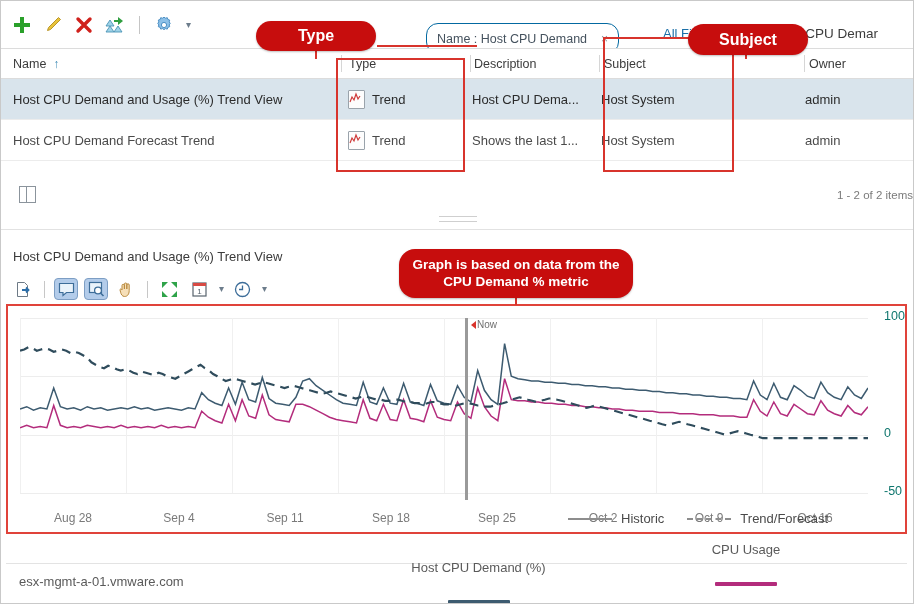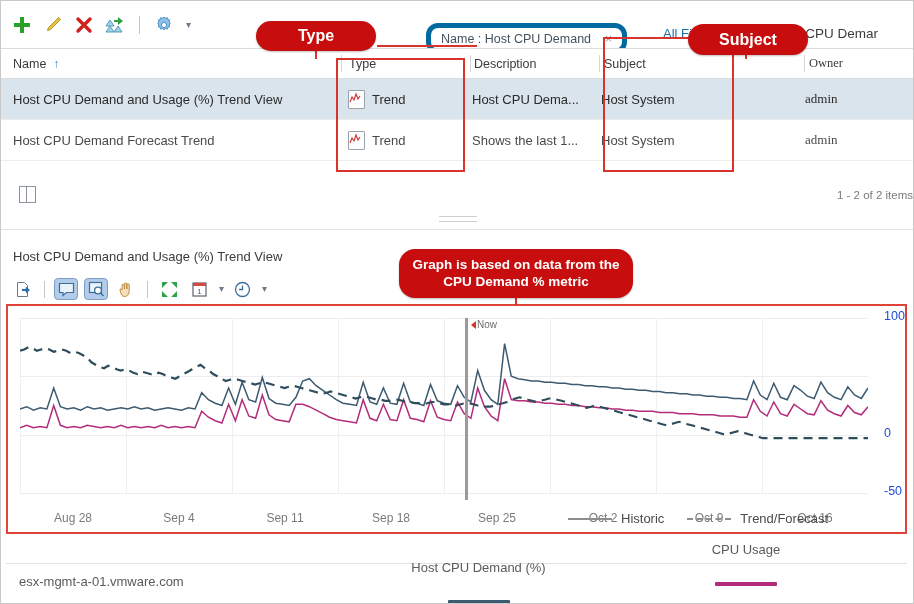--- a/index.html
+++ b/index.html
@@ -18,41 +18,41 @@
   .toolbar{position:absolute;left:0;top:0;width:914px;height:47px;
     background:#fff;box-sizing:border-box;}
   .tb-icons{position:absolute;left:10px;top:13px;display:flex;align-items:center;gap:9px;}
   .tb-ico{width:22px;height:22px;display:inline-flex;align-items:center;
     justify-content:center;cursor:pointer;}
   .tb-sep{width:1px;height:18px;background:#c5c5c5;margin:0 4px;}
   .caret{font-size:10px;color:#6d7d8c;margin-left:2px;line-height:1;}
 
   
   .filter-pill{position:absolute;left:425px;top:22px;height:31px;
-    border:5px solid #0369a1;border-radius:12px;background:#fff;
+    border:1px solid #0369a1;border-radius:12px;background:#fff;
     display:flex;align-items:center;padding:0 10px;box-sizing:border-box;
     font-size:12.5px;color:#45525e;gap:8px;text-align:center;}
   .filter-pill .pill-x{color:#8a949d;font-size:12px;cursor:pointer;margin-left:6px;}
   .allfilters{position:absolute;left:662px;top:25px;font-size:13px;color:#1a6fa8;
     white-space:nowrap;cursor:pointer;}
   .crumbtail{position:absolute;left:790px;top:25px;font-size:13.5px;color:#3c3c3c;
     white-space:nowrap;}
 
   
   .tbl{position:absolute;left:0;top:47px;width:914px;}
   .thead{height:29px;border-top:1px solid #dcdcdc;border-bottom:1px solid #dcdcdc;
     display:flex;align-items:center;font-size:12.5px;color:#3b3b3b;background:#fff;}
   .trow{height:40px;display:flex;align-items:center;font-size:13px;color:#4a4a4a;
     border-bottom:1px solid #ececec;}
   .trow.sel{background:#d9e4ec;color:#2b2b2b;}
   .c-name{width:340px;padding-left:12px;box-sizing:border-box;display:flex;align-items:center;gap:7px;}
   .c-type{width:128px;padding-left:7px;box-sizing:border-box;display:flex;align-items:center;gap:7px;}
   .c-desc{width:128px;padding-left:3px;box-sizing:border-box;white-space:nowrap;overflow:hidden;}
   .c-subj{width:204px;padding-left:4px;box-sizing:border-box;}
-  .c-own{width:110px;padding-left:4px;box-sizing:border-box;font-family:Liberation Serif, serif;}
+  .c-own{width:110px;padding-left:4px;box-sizing:border-box;}
   .hdr-div{width:1px;height:17px;background:#d6d6d6;}
   .sort-arrow{color:#3d8ab5;font-size:12px;}
 
   
   .doc-ico{width:15px;height:17px;border:1px solid #9aa3ab;background:#fdfdfd;
     border-radius:1px;position:relative;display:inline-block;flex:0 0 auto;}
   .doc-ico:after{content:"";position:absolute;left:2px;top:4px;width:11px;height:9px;}
 
   
   .pagebar{position:absolute;left:0;top:177px;width:914px;height:33px;
@@ -75,21 +75,21 @@
     border-radius:4px;cursor:pointer;}
   .ct-btn.on{background:#b3ccea;border:1px solid #7d9ec4;box-sizing:border-box;}
   .ct-sep{width:1px;height:17px;background:#c7c7c7;margin:0 3px;}
 
   
   .chart-frame{position:absolute;left:5px;top:303px;width:901px;height:230px;
     border:2px solid #e0433a;box-sizing:border-box;background:#fff;}
   .plot{position:absolute;left:12px;top:12px;width:848px;height:175px;}
   .grid-h{position:absolute;left:0;width:848px;height:1px;background:#ededed;}
   .grid-v{position:absolute;top:0;height:175px;width:1px;background:#f0f0f0;}
-  .ylab{position:absolute;font-size:12.5px;color:#1d4ed8;left:864px;white-space:nowrap;}
+  .ylab{position:absolute;font-size:12.5px;color:#0f766e;left:864px;white-space:nowrap;}
   .xlab{position:absolute;font-size:12px;color:#7a7a7a;top:193px;
     transform:translateX(-50%);white-space:nowrap;}
   .nowline{position:absolute;top:0;width:3px;height:182px;background:#9a9a9a;}
   .nowtag{position:absolute;font-size:10px;color:#6f6f6f;white-space:nowrap;
     display:flex;align-items:center;gap:1px;}
   .nowtri{width:0;height:0;border-top:4px solid transparent;border-bottom:4px solid transparent;
     border-right:5px solid #d8342c;display:inline-block;}
 
   .chart-legend{position:absolute;left:560px;top:205px;display:flex;align-items:center;
     gap:9px;font-size:13px;color:#4a4a4a;}

